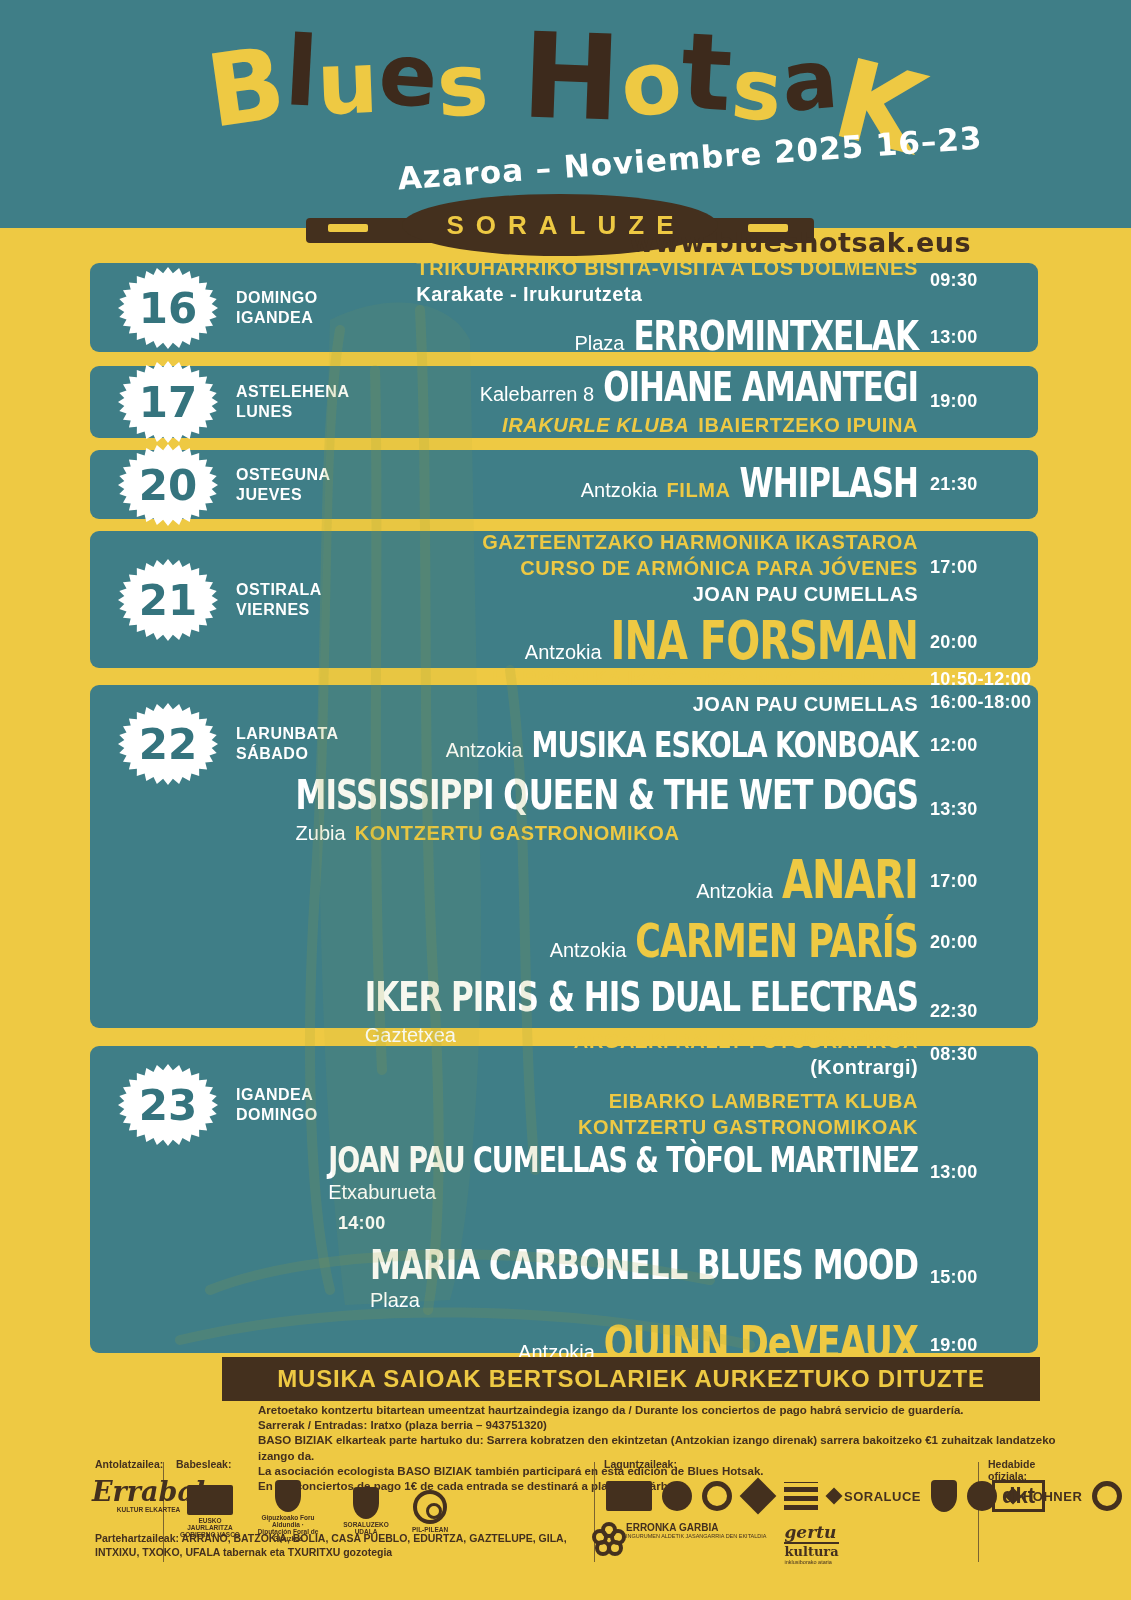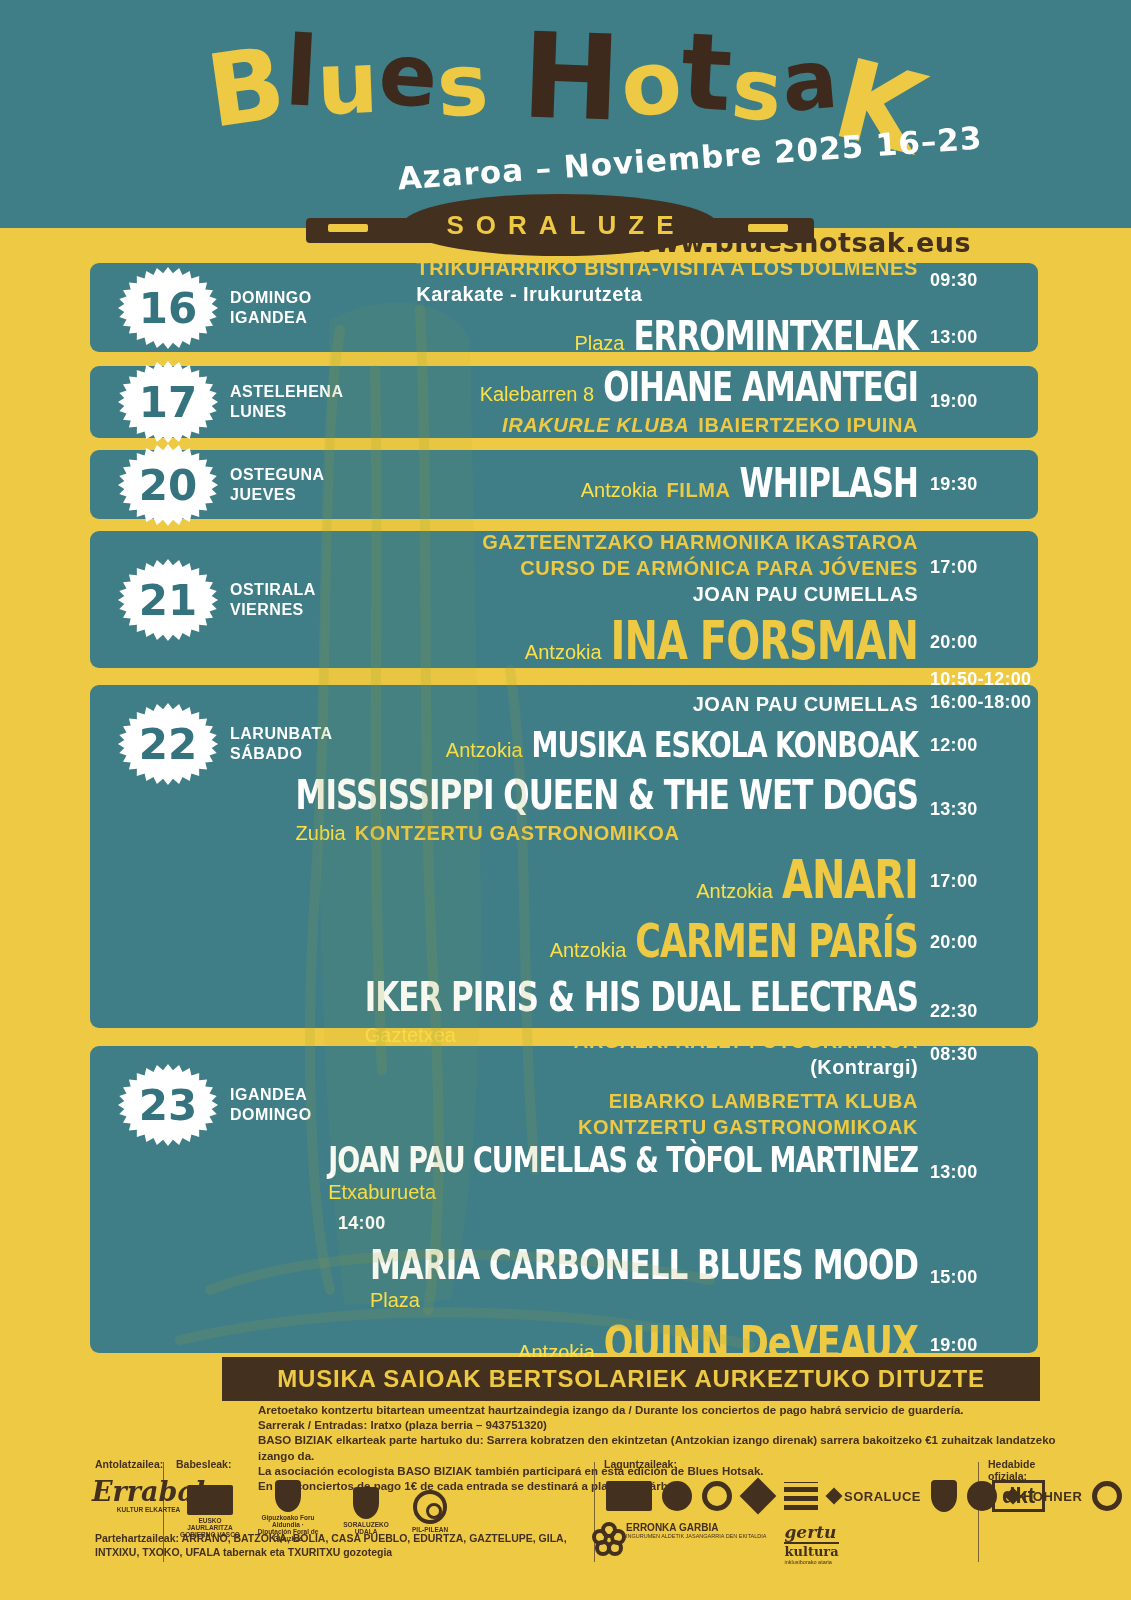--- a/index.html
+++ b/index.html
@@ -33,38 +33,38 @@
   .watermark{position:absolute;left:90px;top:250px;width:720px;height:1130px;z-index:4;pointer-events:none;opacity:.8}
 
   
   #days .day{position:absolute;left:90px;width:948px;background:var(--teal);border-radius:9px;z-index:2}
   #days .day:nth-child(1){top:263px;height:89px}
   #days .day:nth-child(2){top:366px;height:72px}
   #days .day:nth-child(3){top:450px;height:69px}
   #days .day:nth-child(4){top:531px;height:137px}
   #days .day:nth-child(5){top:685px;height:343px}
   #days .day:nth-child(6){top:1046px;height:307px}
-  .day-head{position:absolute;left:26px;display:flex;align-items:center;gap:10px;top:50%;transform:translateY(-50%)}
+  .day-head{position:absolute;left:26px;display:flex;align-items:center;gap:16px;top:50%;transform:translateY(-50%)}
   #days .day:nth-child(5) .day-head,#days .day:nth-child(6) .day-head{top:16px;transform:none}
   .badge{width:104px;height:86px}
   .day-label{color:#fff;font-weight:bold;font-size:16px;line-height:1.25;letter-spacing:.5px}
   .events{margin-left:248px;height:100%;display:flex;flex-direction:column;justify-content:center;padding:4px 0}
   .event{display:flex;align-items:center}
   .ev-main{flex:1;display:flex;justify-content:flex-end;padding-right:12px;min-width:0}
   .ev-inner{display:flex;flex-direction:column}
   .ev-row{display:flex;align-items:baseline;gap:9px;white-space:nowrap}
   .ev-row.right{justify-content:flex-end}
   .ev-row.left{justify-content:flex-start}
   .ev-row.split{justify-content:space-between}
   .ev-time{width:108px;display:flex;flex-direction:column;justify-content:center;color:#fff;
     font-weight:bold;font-size:18px;line-height:1.3;letter-spacing:.3px}
   .dots{height:4px;width:100px;margin:4px 8px 4px auto;
     background:repeating-linear-gradient(90deg,#fff 0 4px,transparent 4px 8px)}
   
-  .venue{color:#fde047;font-size:20px;font-weight:normal}
+  .venue{color:#ffffff;font-size:20px;font-weight:normal}
   .capy{color:var(--yellow);font-weight:bold;font-size:20px;letter-spacing:.6px;line-height:1.3}
   .capy.i{font-style:italic}
   .subw{color:#fff;font-weight:bold;font-size:20px;letter-spacing:.4px;line-height:1.3}
   .bw,.by{font-family:"DejaVu Sans",sans-serif;font-weight:bold;display:inline-block;
     transform:scaleY(1.32);transform-origin:center 78%;letter-spacing:-1px;line-height:1.15}
   .bw{color:#fff}.by{color:var(--yellow)}
   .bw.lg{font-size:31px}.bw.md{font-size:27px}
   .by.xl{font-size:40px}.by.lg{font-size:35px}
   .ev-row:has(.bw),.ev-row:has(.by){margin-top:7px;margin-bottom:3px}
 
@@ -227,21 +227,21 @@
           <div class="ev-main">
             <div class="ev-inner">
               <div class="ev-row right">
                 <span class="venue">Antzokia</span>
                 <span class="capy">FILMA</span>
                 <span class="bw lg">WHIPLASH</span>
               </div>
             </div>
           </div>
           <div class="ev-time">
-            <div>19:30</div>
+            <div>21:30</div>
           </div>
         </div>
       </div>
     </div>
     <div class="day">
       <div class="day-head">
         <svg class="badge" viewBox="0 0 104 86">
     <polygon points="102.0,43.0 95.7,46.9 100.7,52.1 93.5,54.6 97.0,60.8 89.3,61.6 91.1,68.6 83.1,67.7 83.2,75.1 75.4,72.6 73.7,79.9 66.5,76.0 63.1,83.0 56.9,77.8 52.0,84.0 47.1,77.8 40.9,83.0 37.5,76.0 30.3,79.9 28.6,72.6 20.8,75.1 20.9,67.7 12.9,68.6 14.7,61.6 7.0,60.8 10.5,54.6 3.3,52.1 8.3,46.9 2.0,43.0 8.3,39.1 3.3,33.9 10.5,31.4 7.0,25.2 14.7,24.4 12.9,17.4 20.9,18.3 20.8,10.9 28.6,13.4 30.3,6.1 37.5,10.0 40.9,3.0 47.1,8.2 52.0,2.0 56.9,8.2 63.1,3.0 66.5,10.0 73.7,6.1 75.4,13.4 83.2,10.9 83.1,18.3 91.1,17.4 89.3,24.4 97.0,25.2 93.5,31.4 100.7,33.9 95.7,39.1" fill="#ffffff"></polygon>
     <text x="52" y="58" text-anchor="middle" font-family="DejaVu Sans" font-weight="bold" font-size="42" fill="#35747e">21</text>
         </svg>

